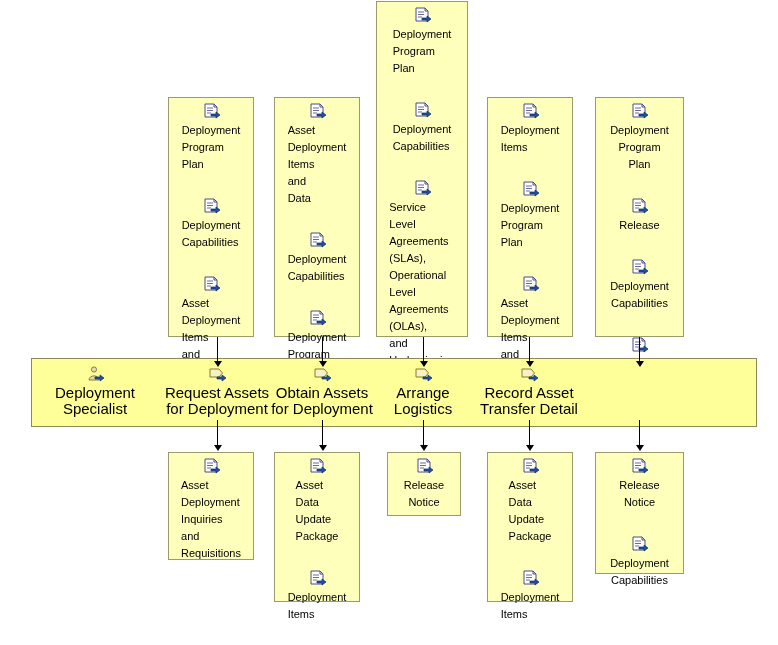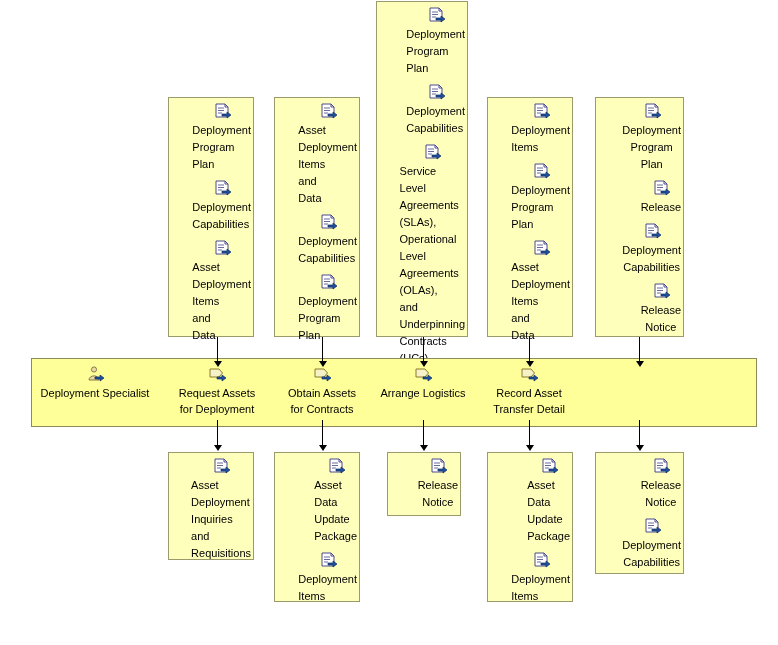--- a/index.html
+++ b/index.html
@@ -23,22 +23,23 @@
     height: 645px;
   }
   
   .art-box {
     position: absolute;
     background: #ffffbc;
     border: 1px solid #9a9a6a;
     box-sizing: border-box;
     display: flex;
     flex-direction: column;
-    align-items: flex-end;
+    align-items: center;
     padding-top: 5px;
+    gap: 18px;
   }
   .art-item {
     display: flex;
     flex-direction: column;
     align-items: center;
     margin-bottom: 7px;
   }
   .art-item:last-child { margin-bottom: 0; }
   .art-label {
     font-size: 11px;
@@ -76,21 +77,21 @@
     z-index: -1;
   }
   .band-node {
     position: absolute;
     display: flex;
     flex-direction: column;
     align-items: center;
     z-index: 5;
   }
   .band-label {
-    font-size: 11px;
+    font-size: 15px;
     line-height: 16px;
     text-align: center;
     white-space: pre-line;
     color: #000;
   }
   
   .conn {
     position: absolute;
     background: #000000;
     width: 1px;
@@ -371,21 +372,21 @@
     <div class="band-label">Request Assets
 for Deployment</div>
   </div>
 
   <div class="band-node" style="left:266px; top:366px; width:112px;">
     <svg class="icon-task" viewBox="0 0 20 18">
       <polygon points="3,3 12,3 15.5,7 12,11 3,11" fill="#f6f2c8" stroke="#8a7a2a" stroke-width="1"></polygon>
       <path d="M10 11 l5 0 l0 -2 l4 3 l-4 3 l0 -2 l-5 0 z" fill="#1f4fa0" stroke="#10305f" stroke-width="0.7"></path>
     </svg>
     <div class="band-label">Obtain Assets
-for Contracts</div>
+for Deployment</div>
   </div>
 
   <div class="band-node" style="left:473px; top:366px; width:112px;">
     <svg class="icon-task" viewBox="0 0 20 18">
       <polygon points="3,3 12,3 15.5,7 12,11 3,11" fill="#f6f2c8" stroke="#8a7a2a" stroke-width="1"></polygon>
       <path d="M10 11 l5 0 l0 -2 l4 3 l-4 3 l0 -2 l-5 0 z" fill="#1f4fa0" stroke="#10305f" stroke-width="0.7"></path>
     </svg>
     <div class="band-label">Record Asset
 Transfer Detail</div>
   </div>

